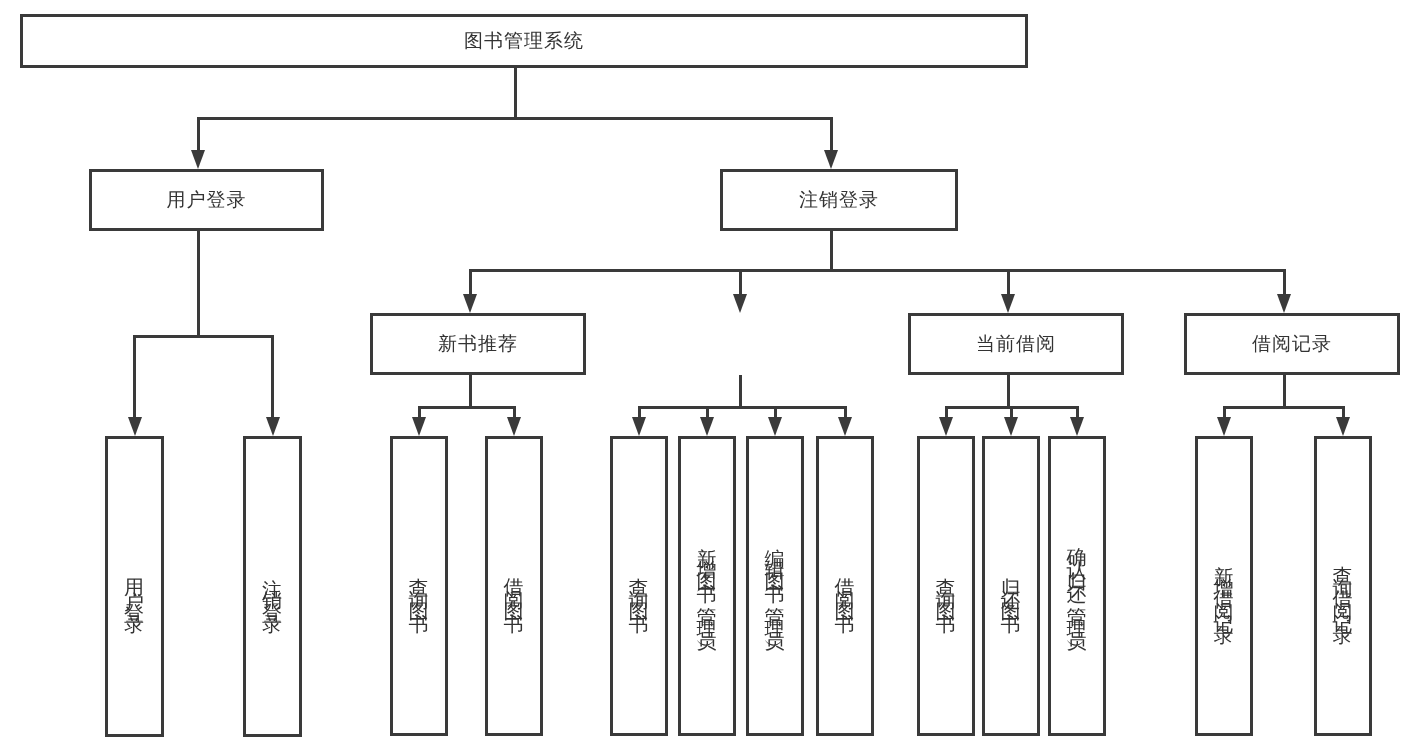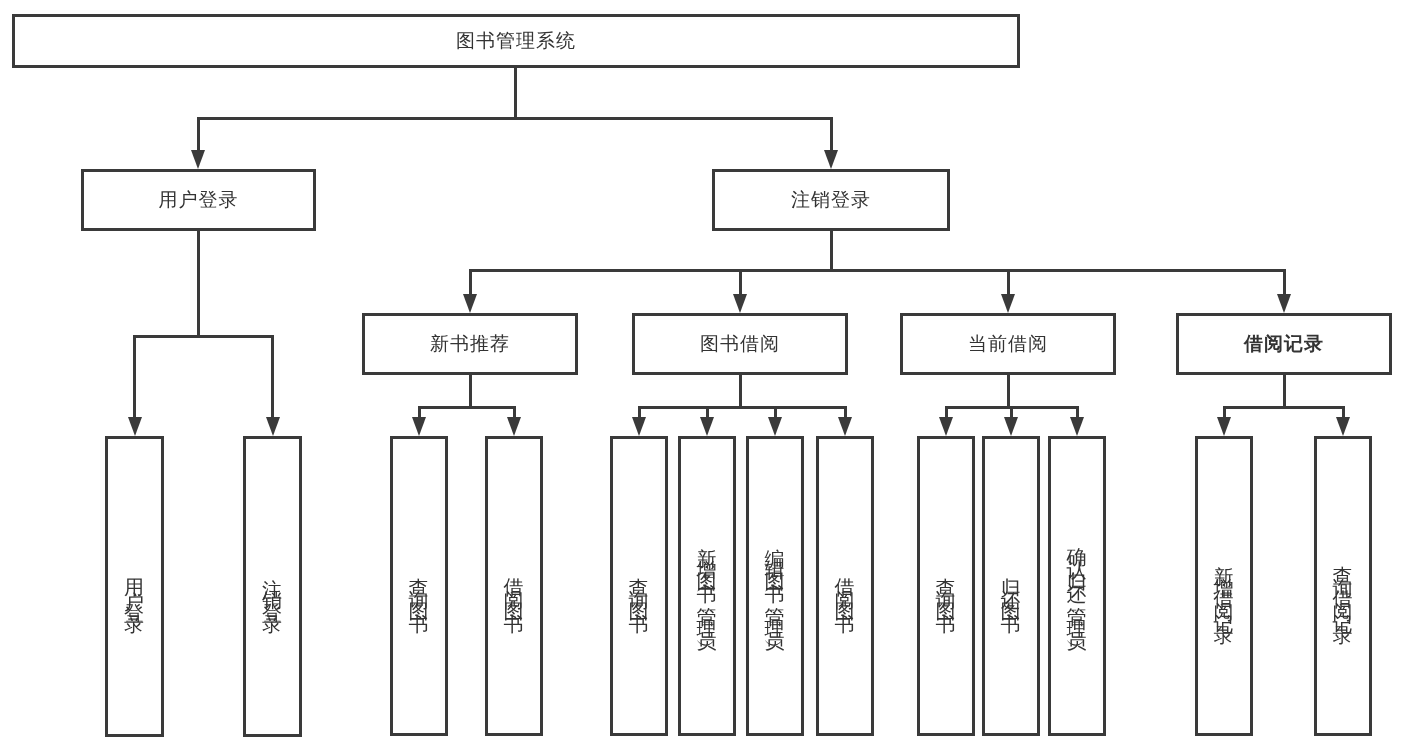--- a/index.html
+++ b/index.html
@@ -16,20 +16,21 @@
     border:3px solid #3a3a3a;
     background:#ffffff;
     display:flex;
     align-items:center;
     justify-content:center;
     color:#333333;
   }
   .box-h {
     font-size:19px;
     letter-spacing:1px;
+    margin-left:8px;
   }
   .box-v {
     font-size:20px;
   }
   .box-v .vtext {
     writing-mode:vertical-rl;
     text-orientation:upright;
     letter-spacing:12px;
     line-height:1;
     white-space:nowrap;
@@ -97,27 +98,24 @@
   <div class="vline" style="left:739px; top:269px; height:27px;"></div>
   <div class="arrowhead" style="left:733px; top:294px;"></div>
   <div class="vline" style="left:1007px; top:269px; height:27px;"></div>
   <div class="arrowhead" style="left:1001px; top:294px;"></div>
   <div class="vline" style="left:1283px; top:269px; height:27px;"></div>
   <div class="arrowhead" style="left:1277px; top:294px;"></div>
 
   <div class="box box-h" style="left:362px; top:313px; width:216px; height:62px;justify-content:center;">
     <span>新书推荐</span>
   </div>
-  <div class="box box-h" style="left:632px; top:313px; width:216px; height:62px;">
-    <span>图书借阅</span>
-  </div>
   <div class="box box-h" style="left:900px; top:313px; width:216px; height:62px;">
     <span>当前借阅</span>
   </div>
-  <div class="box box-h" style="left:1176px; top:313px; width:216px; height:62px;font-weight:bold;">
+  <div class="box box-h" style="left:1176px; top:313px; width:216px; height:62px;">
     <span>借阅记录</span>
   </div>
 
   <div class="vline" style="left:469px; top:375px; height:33px;"></div>
   <div class="hline" style="left:418px; top:406px; width:98px;"></div>
   <div class="vline" style="left:418px; top:406px; height:13px;"></div>
   <div class="arrowhead" style="left:412px; top:417px;"></div>
   <div class="vline" style="left:513px; top:406px; height:13px;"></div>
   <div class="arrowhead" style="left:507px; top:417px;"></div>
 

